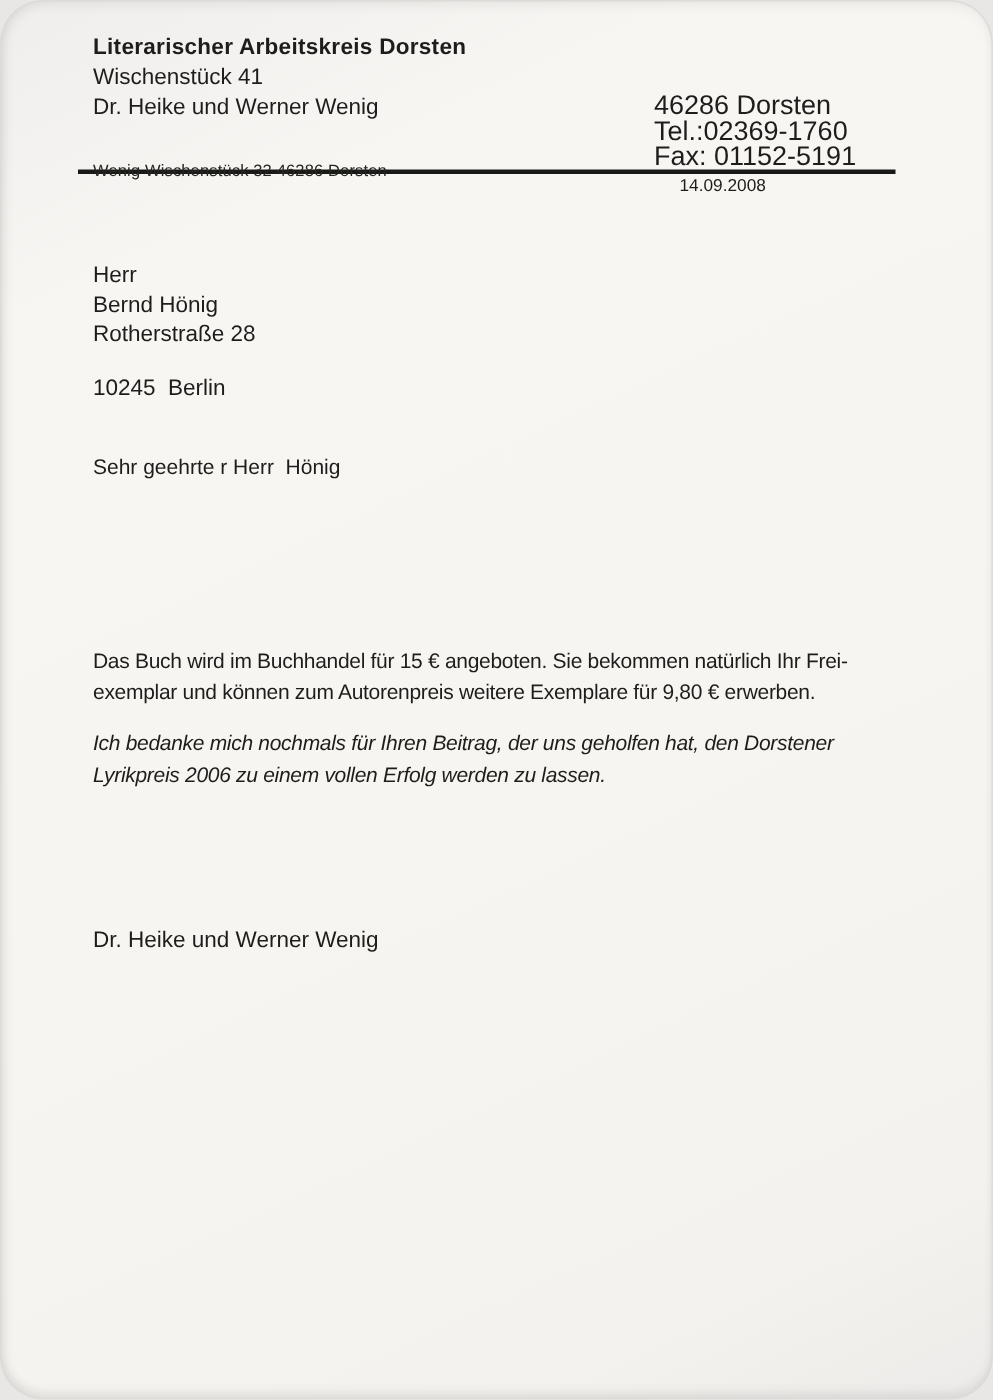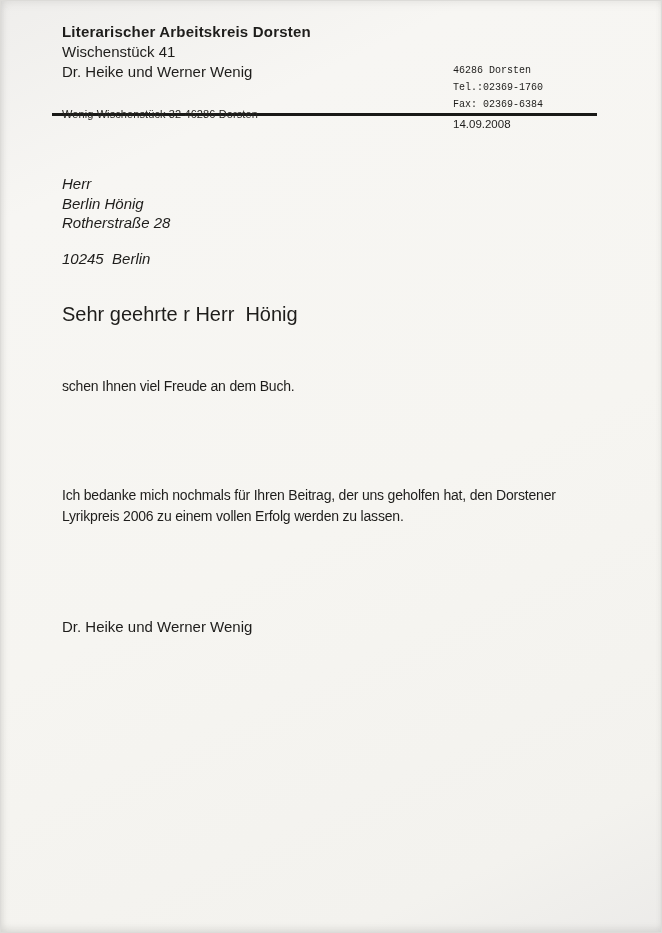--- a/index.html
+++ b/index.html
@@ -14,33 +14,34 @@
     height: 933px;
     margin: 0;
     background: linear-gradient(155deg, #efeeec 0%, #f7f6f3 18%, #f6f5f1 55%, #f3f2ee 88%, #ecebe9 100%);
     box-shadow:
       inset 0 0 0 1px #dcdbd8,
       inset 4px 0 8px rgba(0,0,0,0.05),
       inset 0 5px 8px rgba(0,0,0,0.04),
       inset 0 -5px 7px rgba(0,0,0,0.07);
     color: #1e1d1b;
     overflow: hidden;
+    border-radius: 29px;
   }
   .abs { position: absolute; }
   .line { white-space: pre-wrap; }
 
   .sender-block {
     left: 62px; top: 22px;
     font-size: 15px; line-height: 20px;
   }
   .sender-name { font-weight: bold; letter-spacing: 0.2px; }
 
   .contact-block {
-    left: 453px; top: 62px;
-    font-size: 10px; line-height: 17px; font-family: Liberation Mono, monospace;
+    left: 436px; top: 62px;
+    font-size: 18px; line-height: 17px;
   }
 
   .header-rule {
     left: 52px; top: 113px;
     width: 545px; height: 3px;
     background: #191917;
   }
 
   .return-line {
     left: 62px; top: 108px;
@@ -49,38 +50,38 @@
     text-align: right;
   }
 
   .date-line {
     left: 453px; top: 118px;
     font-size: 11.5px;
   }
 
   .recipient-block {
     left: 62px; top: 174px;
-    font-size: 15px; line-height: 19.5px; font-style: italic;
+    font-size: 15px; line-height: 19.5px;
   }
   .recipient-city { margin-top: 16px; }
 
   .salutation {
     left: 62px; top: 303px;
-    font-size: 20px;
+    font-size: 14px;
   }
 
   .paragraph {
     left: 62px;
     width: 548px;
     font-size: 14px; line-height: 21px;
     letter-spacing: -0.2px;
   }
   .p1 { top: 376px; }
   .p2 { top: 430px; }
-  .p3 { top: 485px; }
+  .p3 { top: 485px; font-style: italic; }
 
   .closing {
     left: 62px; top: 561px;
     font-size: 15px;
   }
   .signature {
     left: 62px; top: 618px;
     font-size: 15px;
   }
 </style>
@@ -91,42 +92,45 @@
 
   <div class="abs sender-block">
     <div class="line sender-name">Literarischer Arbeitskreis Dorsten</div>
     <div class="line">Wischenstück 41</div>
     <div class="line">Dr. Heike und Werner Wenig</div>
   </div>
 
   <div class="abs contact-block">
     <div class="line">46286 Dorsten</div>
     <div class="line">Tel.:02369-1760</div>
-    <div class="line">Fax: 02369-6384</div>
+    <div class="line">Fax: 01152-5191</div>
   </div>
 
   <div class="abs header-rule"></div>
 
   <div class="abs return-line line">Wenig Wischenstück 32 46286 Dorsten</div>
 
   <div class="abs date-line line">14.09.2008</div>
 
   <div class="abs recipient-block">
     <div class="line">Herr</div>
-    <div class="line">Berlin Hönig</div>
+    <div class="line">Bernd Hönig</div>
     <div class="line">Rotherstraße 28</div>
     <div class="line recipient-city">10245  Berlin</div>
   </div>
 
   <div class="abs salutation line">Sehr geehrte r Herr  Hönig</div>
 
   <div class="abs paragraph p1">
-    <div class="line">schen Ihnen viel Freude an dem Buch.</div>
   </div>
 
+  <div class="abs paragraph p2">
+    <div class="line">Das Buch wird im Buchhandel für 15 € angeboten. Sie bekommen natürlich Ihr Frei-</div>
+    <div class="line">exemplar und können zum Autorenpreis weitere Exemplare für 9,80 € erwerben.</div>
+  </div>
 
   <div class="abs paragraph p3">
     <div class="line">Ich bedanke mich nochmals für Ihren Beitrag, der uns geholfen hat, den Dorstener</div>
     <div class="line">Lyrikpreis 2006 zu einem vollen Erfolg werden zu lassen.</div>
   </div>
 
 
   <div class="abs signature line">Dr. Heike und Werner Wenig</div>
 
 </div>

